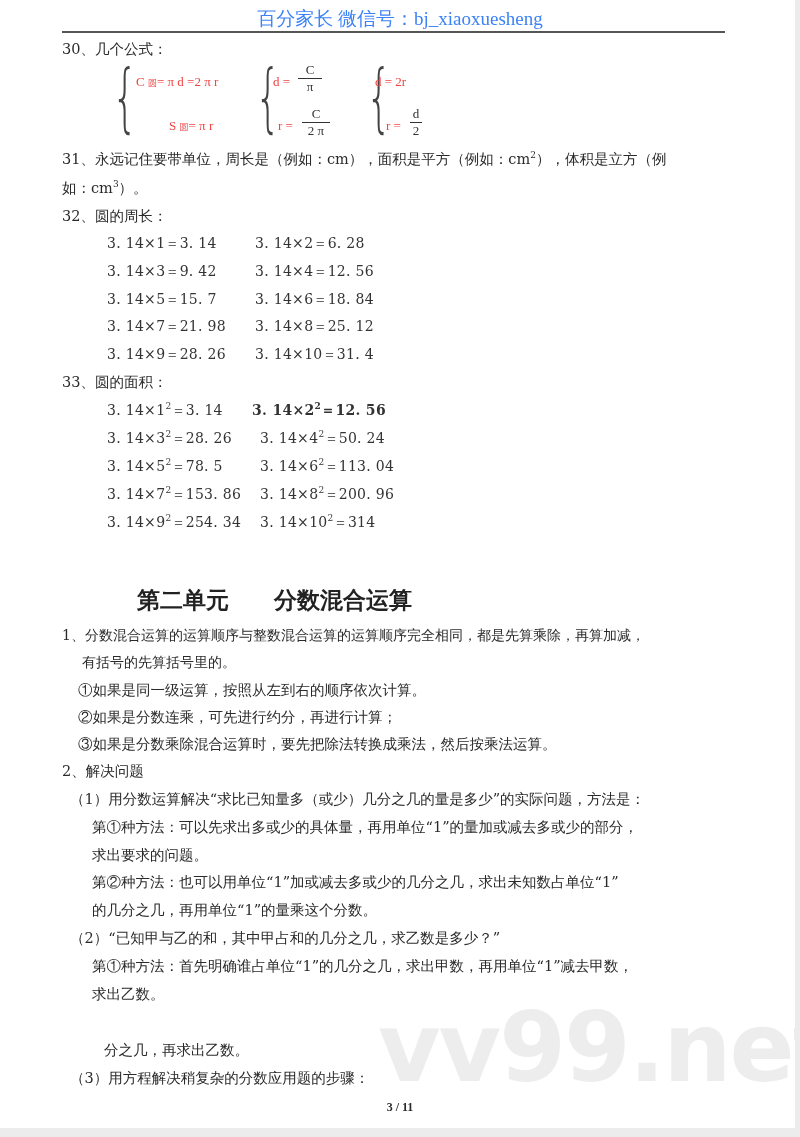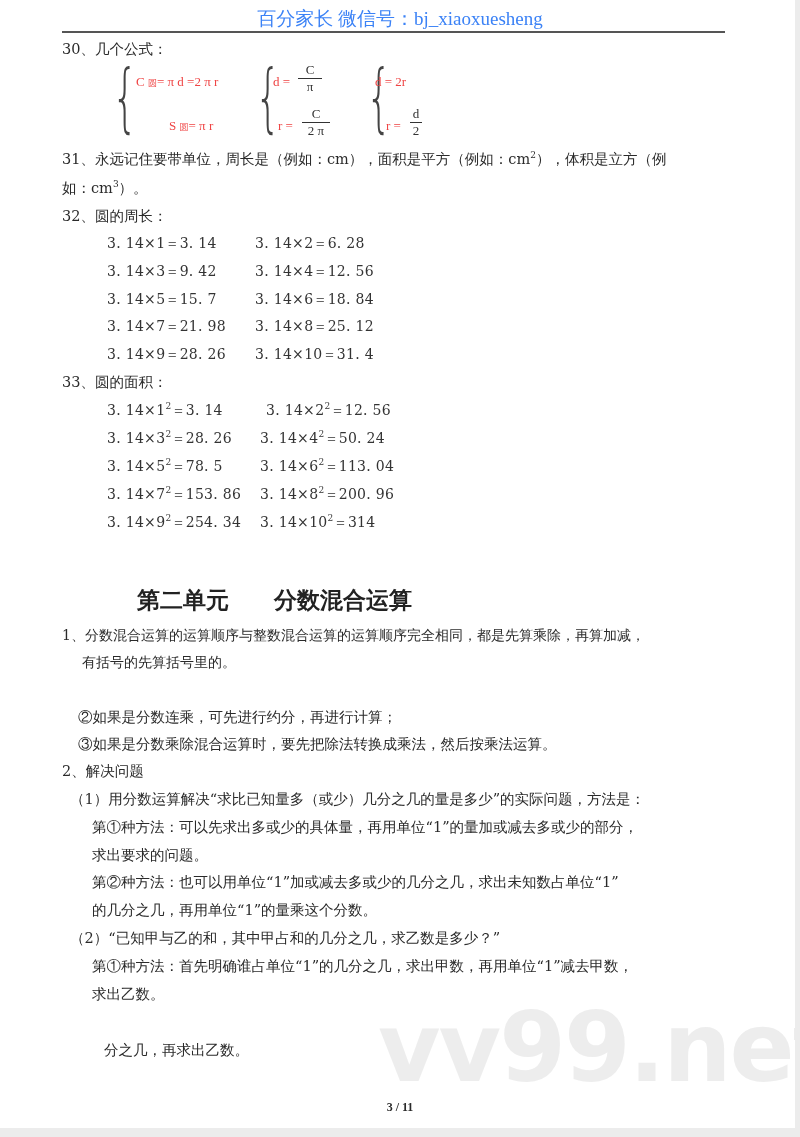--- a/index.html
+++ b/index.html
@@ -79,51 +79,53 @@
     <div class="calc" style="left:255px;top:291px;">3. 14×6＝18. 84</div>
     <div class="calc" style="left:107px;top:318px;">3. 14×7＝21. 98</div>
     <div class="calc" style="left:255px;top:318px;">3. 14×8＝25. 12</div>
     <div class="calc" style="left:107px;top:346px;">3. 14×9＝28. 26</div>
     <div class="calc" style="left:255px;top:346px;">3. 14×10＝31. 4</div>
   </div>
 
   <div class="t" style="left:62px;top:373px;">33、圆的面积：</div>
   <div>
     <div class="calc" style="left:107px;top:401px;"><span>3. 14×1</span><sup>2</sup><span>＝3. 14</span></div>
-    <div class="calc" style="left:266px;top:401px;"><span>3. 14×2</span><sup>2</sup><span>＝12. 56</span></div>
+    <div class="calc" style="left:252px;top:401px;font-weight:bold;"><span>3. 14×2</span><sup>2</sup><span>＝12. 56</span></div>
     <div class="calc" style="left:107px;top:429px;"><span>3. 14×3</span><sup>2</sup><span>＝28. 26</span></div>
     <div class="calc" style="left:260px;top:429px;"><span>3. 14×4</span><sup>2</sup><span>＝50. 24</span></div>
     <div class="calc" style="left:107px;top:457px;"><span>3. 14×5</span><sup>2</sup><span>＝78. 5</span></div>
     <div class="calc" style="left:260px;top:457px;"><span>3. 14×6</span><sup>2</sup><span>＝113. 04</span></div>
     <div class="calc" style="left:107px;top:485px;"><span>3. 14×7</span><sup>2</sup><span>＝153. 86</span></div>
     <div class="calc" style="left:260px;top:485px;"><span>3. 14×8</span><sup>2</sup><span>＝200. 96</span></div>
     <div class="calc" style="left:107px;top:513px;"><span>3. 14×9</span><sup>2</sup><span>＝254. 34</span></div>
     <div class="calc" style="left:260px;top:513px;"><span>3. 14×10</span><sup>2</sup><span>＝314</span></div>
   </div>
 
   <div class="unit-title" style="left:137px;">第二单元</div>
   <div class="unit-title" style="left:274px;">分数混合运算</div>
 
   <div class="t" style="left:62px;top:627px;font-size:14px;">1、分数混合运算的运算顺序与整数混合运算的运算顺序完全相同，都是先算乘除，再算加减，</div>
   <div class="t" style="left:82px;top:654px;font-size:14px;">有括号的先算括号里的。</div>
+  <div class="t" style="left:78px;top:681px;">①如果是同一级运算，按照从左到右的顺序依次计算。</div>
   <div class="t" style="left:78px;top:708px;">②如果是分数连乘，可先进行约分，再进行计算；</div>
   <div class="t" style="left:78px;top:735px;">③如果是分数乘除混合运算时，要先把除法转换成乘法，然后按乘法运算。</div>
   <div class="t" style="left:62px;top:762px;">2、解决问题</div>
 
   <div class="t" style="left:70px;top:790px;">（1）用分数运算解决“求比已知量多（或少）几分之几的量是多少”的实际问题，方法是：</div>
   <div class="t" style="left:92px;top:818px;">第①种方法：可以先求出多或少的具体量，再用单位“1”的量加或减去多或少的部分，</div>
   <div class="t" style="left:92px;top:846px;">求出要求的问题。</div>
   <div class="t" style="left:92px;top:873px;">第②种方法：也可以用单位“1”加或减去多或少的几分之几，求出未知数占单位“1”</div>
   <div class="t" style="left:92px;top:901px;text-align:right;">的几分之几，再用单位“1”的量乘这个分数。</div>
 
   <div class="t" style="left:70px;top:929px;">（2）“已知甲与乙的和，其中甲占和的几分之几，求乙数是多少？”</div>
   <div class="t" style="left:92px;top:957px;">第①种方法：首先明确谁占单位“1”的几分之几，求出甲数，再用单位“1”减去甲数，</div>
   <div class="t" style="left:92px;top:985px;">求出乙数。</div>
   <div class="t" style="left:92px;top:1041px;margin-left:12px;">分之几，再求出乙数。</div>
 
+  <div class="t" style="left:70px;top:1069px;">（3）用方程解决稍复杂的分数应用题的步骤：</div>
 
   <div class="watermark">vv99.net</div>
 
   <div class="pagenum">3 / 11</div>
 </div>
 
 <div class="edge-r"></div>
 <div class="edge-b"></div>
 
 </body></html>

